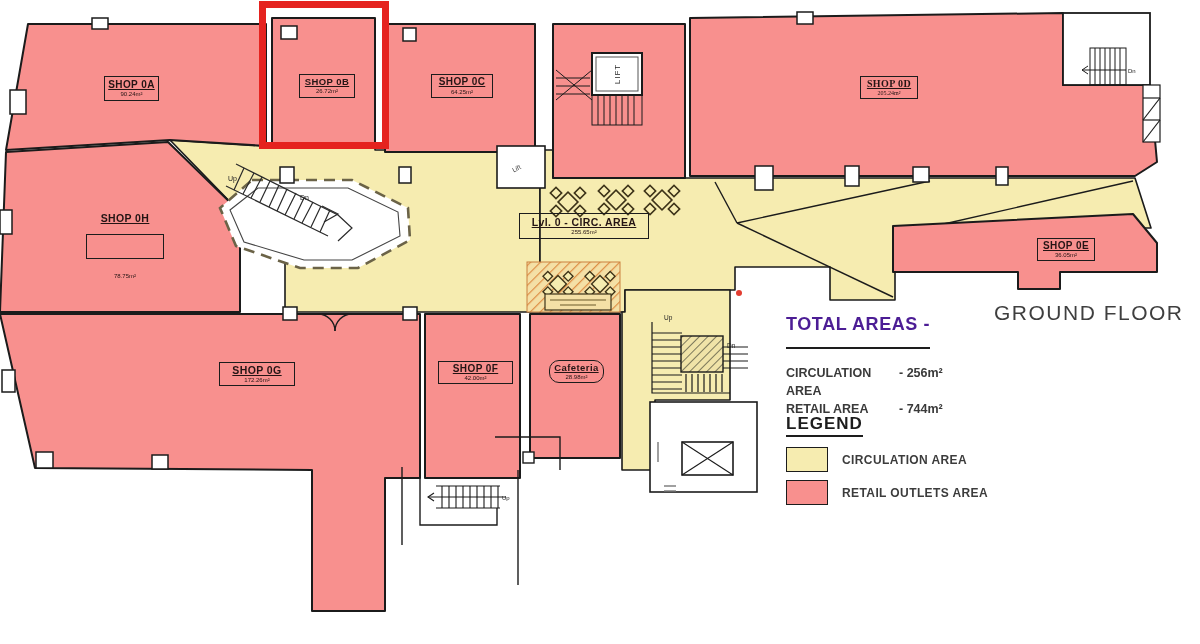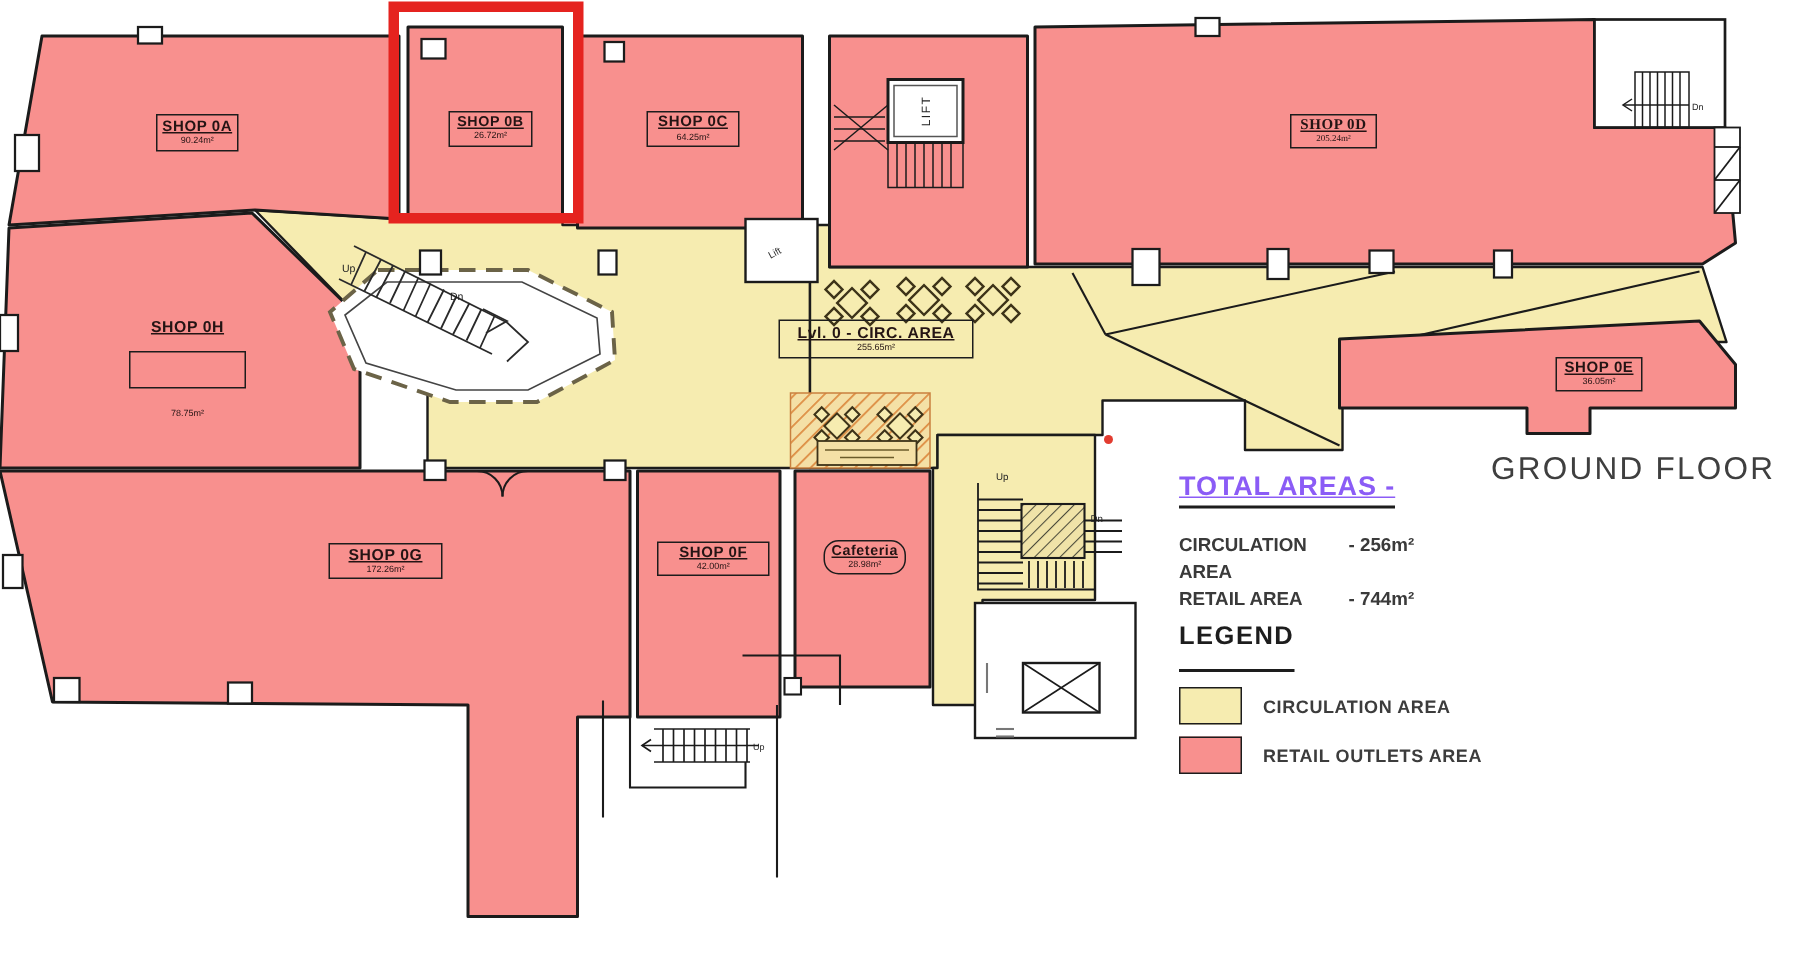--- a/index.html
+++ b/index.html
@@ -9,29 +9,29 @@
 
   
   .shop-label{position:absolute;z-index:3;border:1.5px solid #1c1c1c;box-sizing:border-box;
               display:flex;flex-direction:column;align-items:center;justify-content:center;
               color:#241414;background:transparent;line-height:1.05;}
   .shop-name{font-weight:bold;text-decoration:underline;letter-spacing:.4px;white-space:nowrap;}
   .shop-area{font-size:6px;margin-top:1px;white-space:nowrap;}
 
   
   .totals{position:absolute;left:786px;top:314px;z-index:3;color:#2e2e2e;}
-  .totals-heading{font-size:18px;font-weight:bold;letter-spacing:.6px;color:#8b5cf6;
-                  display:inline-block;border-bottom:2.5px solid #1d1d1d;padding-bottom:2px;text-decoration:underline;}
+  .totals-heading{font-size:18px;font-weight:bold;letter-spacing:.6px;color:#4c1d95;
+                  display:inline-block;border-bottom:2.5px solid #1d1d1d;padding-bottom:12px;}
   .totals-rows{margin-top:15px;}
   .tot-row{display:flex;font-size:12.5px;font-weight:bold;color:#3a3a3a;line-height:18px;}
   .tot-label{width:113px;}
 
   .legend{position:absolute;left:786px;top:414px;z-index:3;}
   .legend-heading{font-size:17px;font-weight:bold;letter-spacing:1px;color:#1d1d1d;
-                  display:inline-block;border-bottom:2.5px solid #1d1d1d;padding-bottom:12px;}
+                  display:inline-block;border-bottom:2.5px solid #1d1d1d;padding-bottom:1px;}
   .legend-items{margin-top:10px;}
   .legend-item{display:flex;align-items:center;margin-bottom:8px;}
   .legend-swatch{width:42px;height:25px;border:1.5px solid #1c1c1c;box-sizing:border-box;}
   .sw-circ{background:#F6ECB0;}
   .sw-retail{background:#F8908E;}
   .legend-label{margin-left:14px;font-size:12px;font-weight:bold;color:#3c3c3c;letter-spacing:.4px;}
 
   .floor-title{position:absolute;left:994px;top:301px;z-index:3;font-size:21px;color:#3f3f3f;
                letter-spacing:1.5px;white-space:nowrap;}
 

